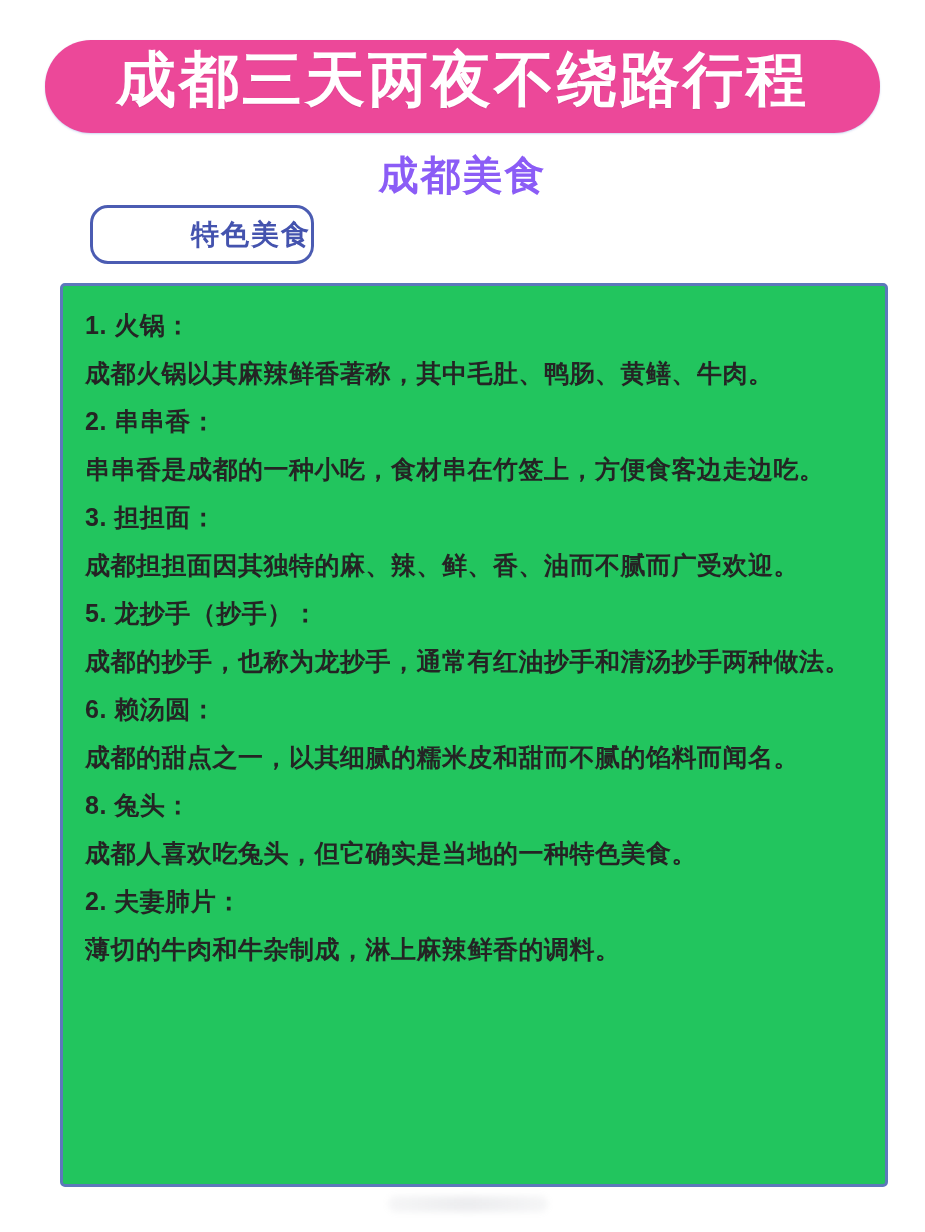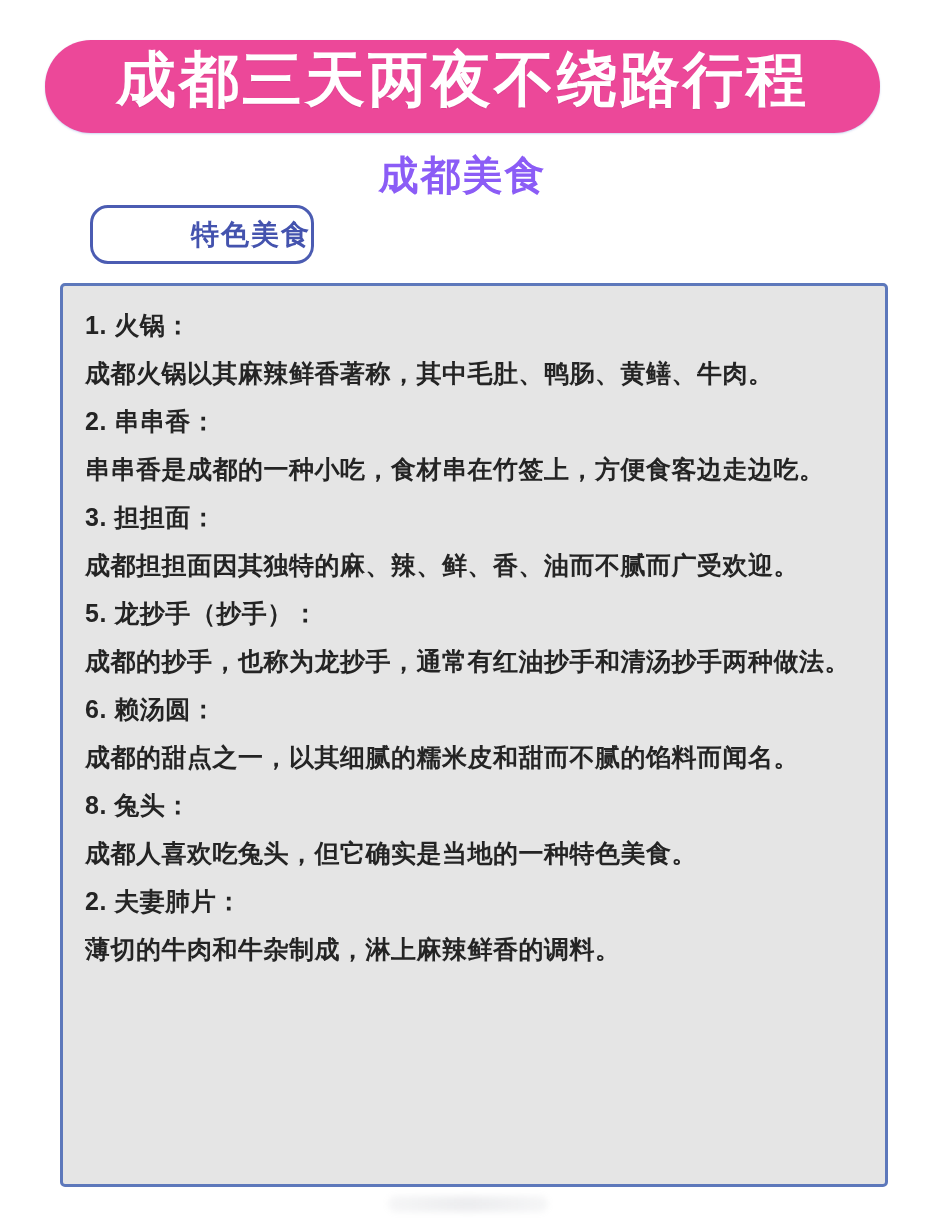--- a/index.html
+++ b/index.html
@@ -55,21 +55,21 @@
     color: #4453ae;
     font-size: 28px;
     font-weight: 800;
     letter-spacing: 2px;
   }
   
   .content-box {
     position: absolute;
     left: 60px; top: 283px;
     width: 800px; height: 883px;
-    background: #e5e5e5;
+    background: #22c55e;
     border: 3px solid #5d78bb;
     border-radius: 5px;
     padding: 15px 0 0 22px;
     box-sizing: content-box;
   }
   .food-item .line {
     height: 48px;
     display: flex;
     align-items: center;
     font-size: 25px;

